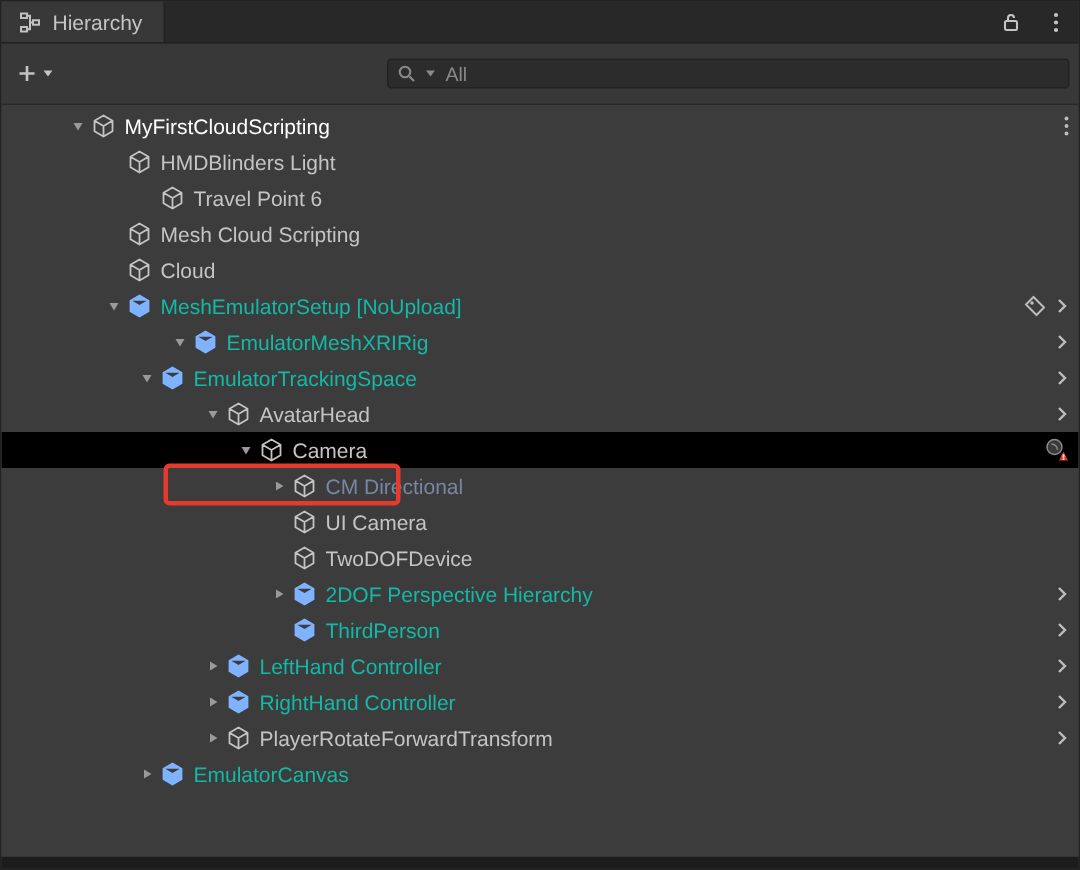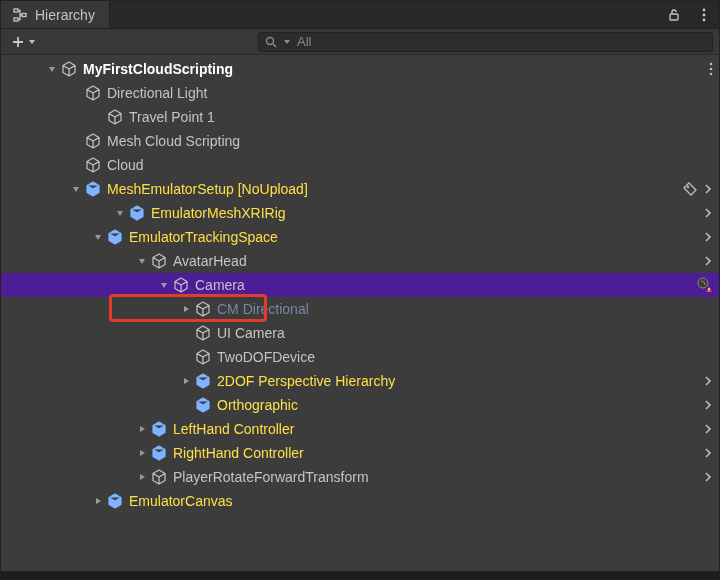--- a/index.html
+++ b/index.html
@@ -42,21 +42,21 @@
     position: absolute;
     right: 6px; top: 0; bottom: 0;
     display: flex;
     align-items: center;
     gap: 12px;
   }
   .icon-btn { color: #c4c4c4; display:flex; align-items:center; justify-content:center; width:18px; height:18px; }
 
   
   .toolbar {
-    height: 26px;
+    height: 41px;
     background: #383838;
     display: flex;
     align-items: center;
     padding: 0 6px;
     border-bottom: 1px solid #2a2a2a;
     gap: 8px;
   }
   .add-btn {
     display: flex; align-items: center; gap: 3px;
     padding: 2px 4px;
@@ -83,37 +83,37 @@
     background: #3c3c3c;
     padding-top: 2px;
   }
   .row {
     height: 24px;
     display: flex;
     align-items: center;
     position: relative;
     padding-right: 6px;
   }
-  .row.selected { background: #4c1d95; }
+  .row.selected { background: #000000; }
   .row .spacer { flex: 0 0 auto; }
   .foldout {
     width: 14px; height: 14px;
     display: flex; align-items: center; justify-content: center;
     color: #9a9a9a;
     flex: 0 0 14px;
     margin-right: 2px;
   }
   .foldout.blank { visibility: hidden; }
   .obj-icon { width: 16px; height: 16px; margin-right: 6px; flex: 0 0 16px; display:flex; align-items:center; justify-content:center; }
   .label { font-size: 14px; white-space: nowrap; }
-  .row.prefab .label { color: #fde047; }
+  .row.prefab .label { color: #14b8a6; }
   .row.prefab .obj-icon svg path { stroke: #7fb3ff; fill: #7fb3ff; }
   .row.normal .obj-icon svg path { stroke: #c4c4c4; fill: none; }
   .row.dim .label { color: #7886a3; }
-  .label.bold { font-weight: 700; color: #ffffff; }
+  .label.bold { font-weight: 400; color: #ffffff; }
 
   .row .right-icons {
     margin-left: auto;
     display: flex; align-items: center; gap: 6px;
     color: #bdbdbd;
   }
 
   .highlight-box {
     position: absolute;
     border: 3px solid #e53a2e;
@@ -214,31 +214,31 @@
         </span>
       </div>
       <div class="row normal">
         <span class="spacer" style="width: 68px;"></span>
         <span class="foldout blank"></span>
         <span class="obj-icon">
           <svg width="16" height="16" viewBox="0 0 16 16">
     <path d="M8 1 L14 4.5 L14 11.5 L8 15 L2 11.5 L2 4.5 Z M2 4.5 L8 8 L14 4.5 M8 8 L8 15" fill="none" stroke="#c4c4c4" stroke-width="1.2" stroke-linejoin="round"></path>
   </svg>
         </span>
-        <span class="label">Directional Light</span>
+        <span class="label">HMDBlinders Light</span>
       </div>
       <div class="row normal">
         <span class="spacer" style="width: 90px;"></span>
         <span class="foldout blank"></span>
         <span class="obj-icon">
           <svg width="16" height="16" viewBox="0 0 16 16">
     <path d="M8 1 L14 4.5 L14 11.5 L8 15 L2 11.5 L2 4.5 Z M2 4.5 L8 8 L14 4.5 M8 8 L8 15" fill="none" stroke="#c4c4c4" stroke-width="1.2" stroke-linejoin="round"></path>
   </svg>
         </span>
-        <span class="label">Travel Point 1</span>
+        <span class="label">Travel Point 6</span>
       </div>
       <div class="row normal">
         <span class="spacer" style="width: 68px;"></span>
         <span class="foldout blank"></span>
         <span class="obj-icon">
           <svg width="16" height="16" viewBox="0 0 16 16">
     <path d="M8 1 L14 4.5 L14 11.5 L8 15 L2 11.5 L2 4.5 Z M2 4.5 L8 8 L14 4.5 M8 8 L8 15" fill="none" stroke="#c4c4c4" stroke-width="1.2" stroke-linejoin="round"></path>
   </svg>
         </span>
         <span class="label">Mesh Cloud Scripting</span>
@@ -424,21 +424,21 @@
         </span>
       </div>
       <div class="row prefab">
         <span class="spacer" style="width: 178px;"></span>
         <span class="foldout blank"></span>
         <span class="obj-icon">
           <svg width="16" height="16" viewBox="0 0 16 16">
     <path d="M8 1 L14 4.5 L14 11.5 L8 15 L2 11.5 L2 4.5 Z M2 4.5 L8 8 L14 4.5 M8 8 L8 15" fill="#6aa3ff" stroke="#3a7ad6" stroke-width="1.2" stroke-linejoin="round"></path>
   </svg>
         </span>
-        <span class="label">Orthographic</span>
+        <span class="label">ThirdPerson</span>
         <span class="right-icons">
           <span>
             <svg width="10" height="12" viewBox="0 0 10 12">
               <path d="M3 2 L7 6 L3 10" fill="none" stroke="#bdbdbd" stroke-width="1.6"></path>
             </svg>
           </span>
         </span>
       </div>
       <div class="row prefab">
         <span class="spacer" style="width: 134px;"></span>

